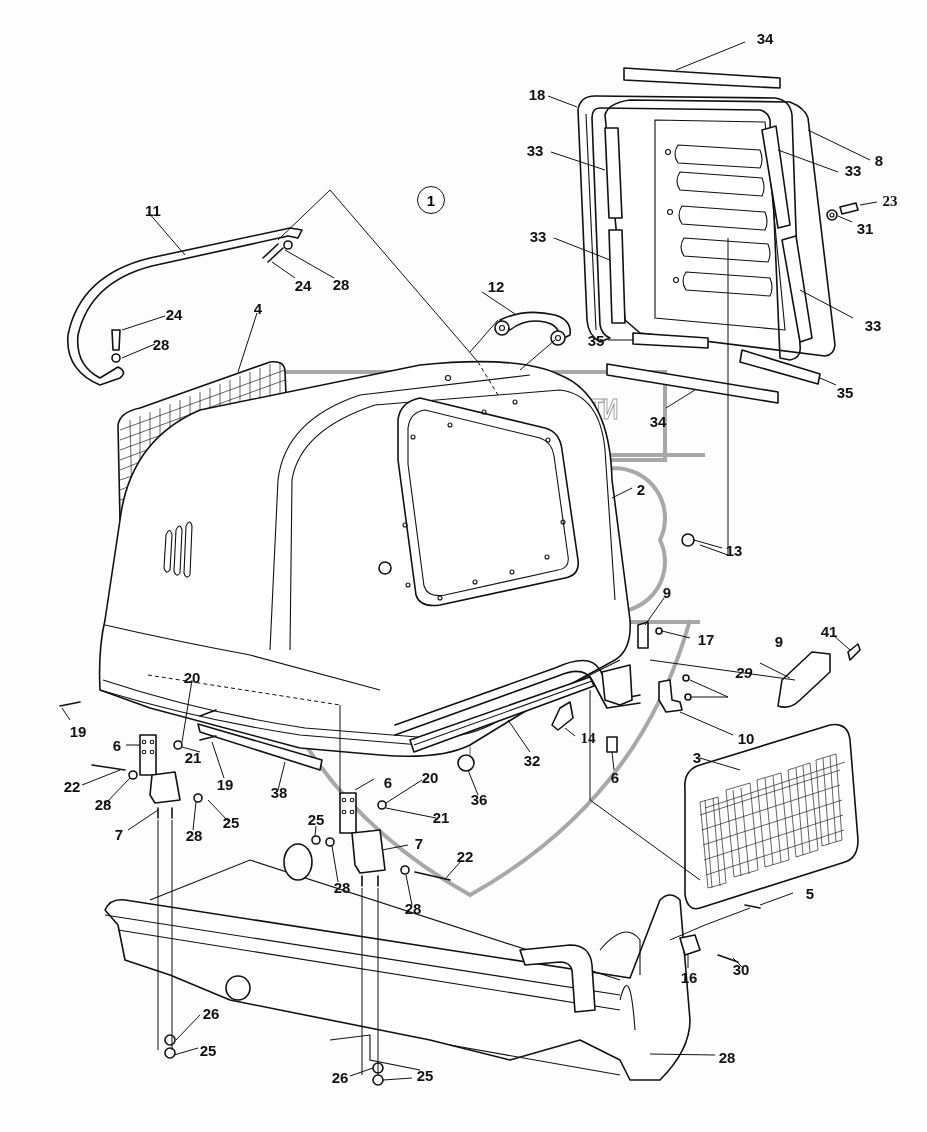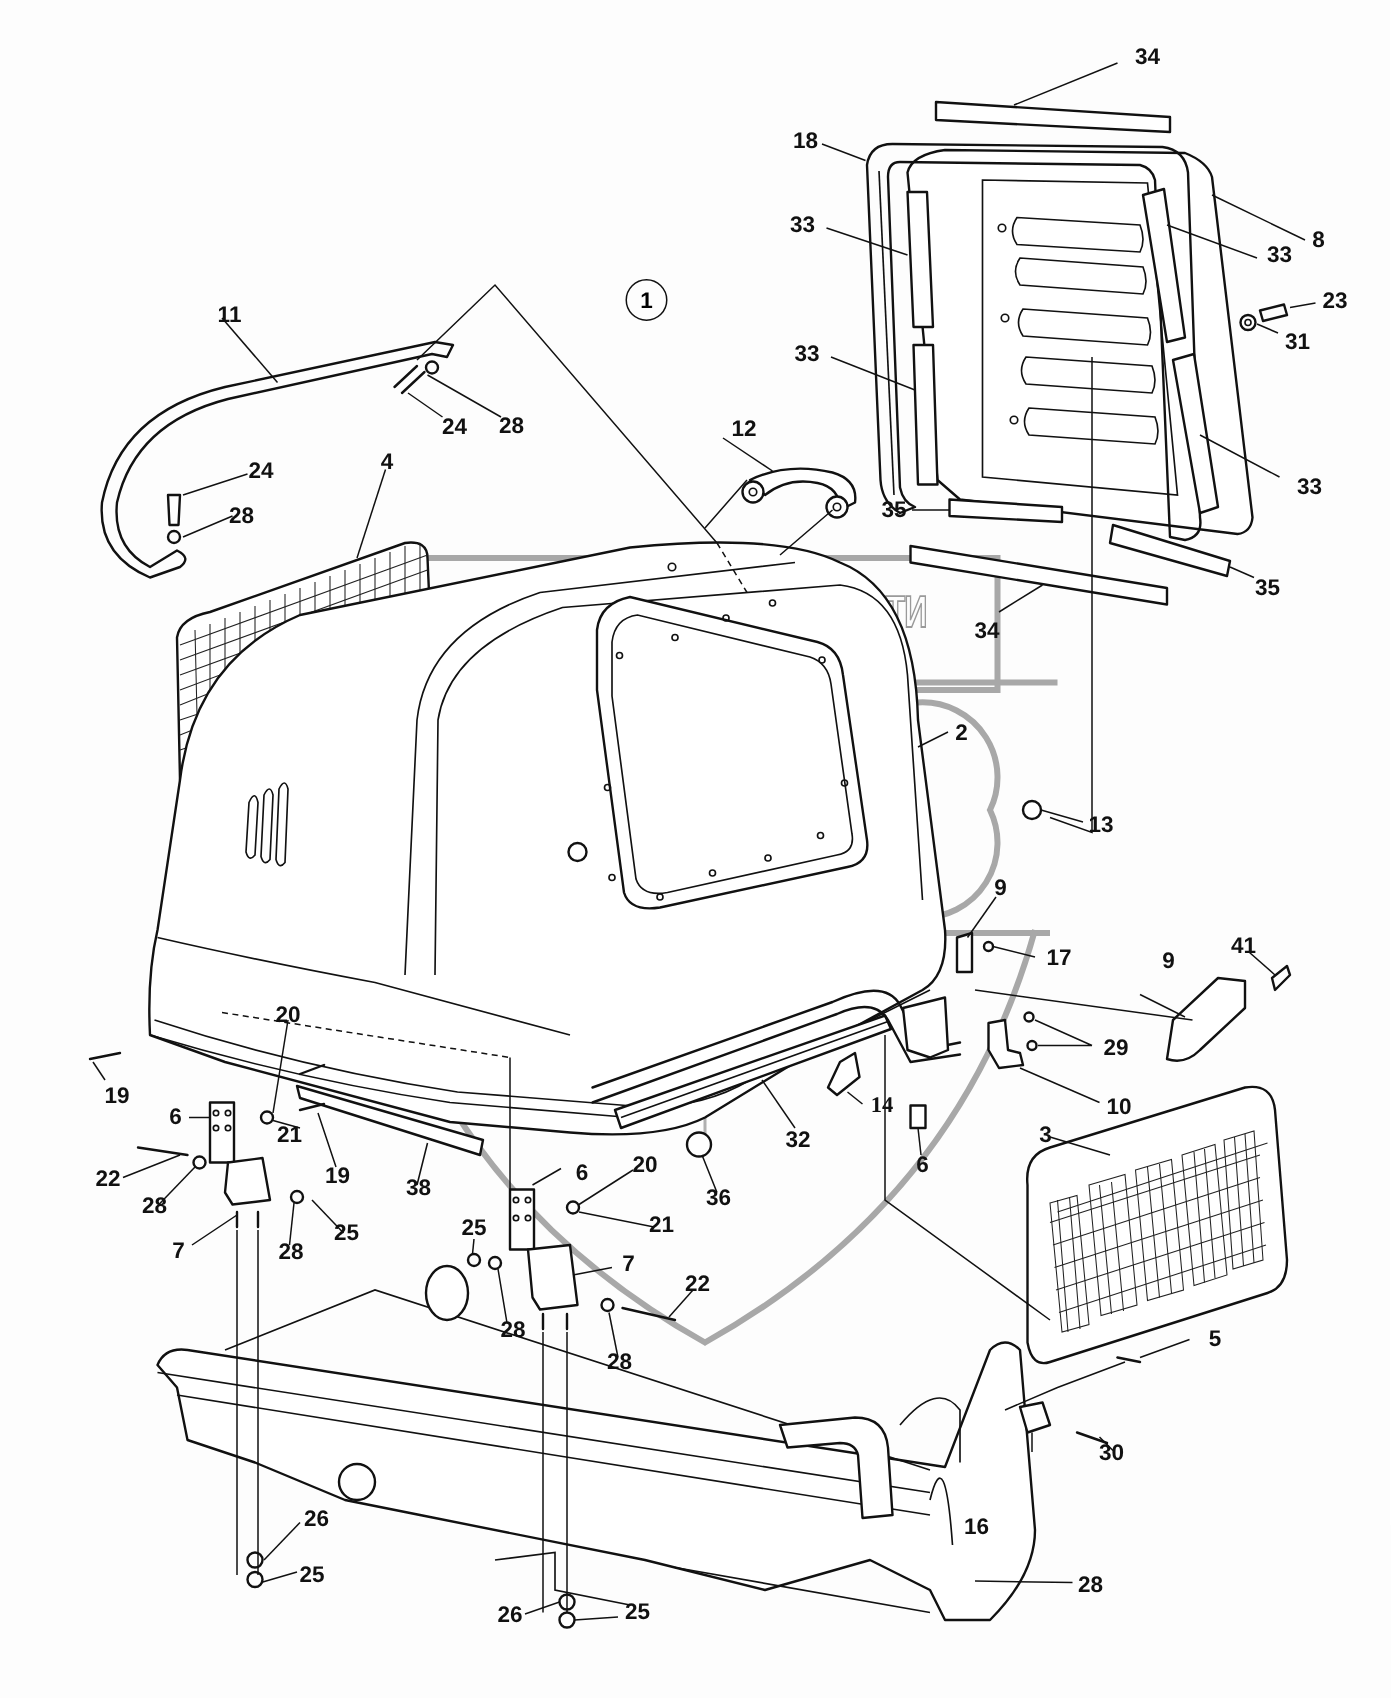--- a/index.html
+++ b/index.html
@@ -320,47 +320,47 @@
 
   <div class="view-badge">1</div>
 
   <div class="callout" style="left:765px; top:38px;">34</div>
   <div class="callout" style="left:537px; top:94px;text-align:center;">18</div>
   <div class="callout" style="left:535px; top:150px;">33</div>
   <div class="callout" style="left:538px; top:236px;">33</div>
   <div class="callout" style="left:853px; top:170px;">33</div>
   <div class="callout" style="left:873px; top:325px;">33</div>
   <div class="callout" style="left:879px; top:160px;">8</div>
-  <div class="callout" style="left:890px; top:201px;">23</div>
+  <div class="callout" style="left:890px; top:201px;font-family:Liberation Serif, serif;">23</div>
   <div class="callout" style="left:865px; top:228px;">31</div>
   <div class="callout" style="left:596px; top:340px;">35</div>
   <div class="callout" style="left:845px; top:392px;">35</div>
   <div class="callout" style="left:658px; top:421px;">34</div>
   <div class="callout" style="left:153px; top:210px;">11</div>
   <div class="callout" style="left:303px; top:285px;">24</div>
   <div class="callout" style="left:341px; top:284px;">28</div>
   <div class="callout" style="left:174px; top:314px;">24</div>
   <div class="callout" style="left:161px; top:344px;">28</div>
   <div class="callout" style="left:258px; top:308px;">4</div>
   <div class="callout" style="left:496px; top:286px;">12</div>
   <div class="callout" style="left:641px; top:489px;">2</div>
   <div class="callout" style="left:734px; top:550px;">13</div>
   <div class="callout" style="left:667px; top:592px;">9</div>
   <div class="callout" style="left:706px; top:639px;">17</div>
   <div class="callout" style="left:779px; top:641px;">9</div>
   <div class="callout" style="left:829px; top:631px;">41</div>
-  <div class="callout" style="left:744px; top:699px;">29</div>
+  <div class="callout" style="left:744px; top:672px;font-style:italic;">29</div>
   <div class="callout" style="left:746px; top:738px;">10</div>
   <div class="callout" style="left:588px; top:738px;font-family:Liberation Serif, serif;">14</div>
   <div class="callout" style="left:615px; top:777px;">6</div>
   <div class="callout" style="left:532px; top:760px;">32</div>
   <div class="callout" style="left:479px; top:799px;">36</div>
   <div class="callout" style="left:697px; top:757px;">3</div>
   <div class="callout" style="left:810px; top:893px;">5</div>
-  <div class="callout" style="left:651px; top:977px;margin-top:41px;">16</div>
+  <div class="callout" style="left:689px; top:977px;">16</div>
   <div class="callout" style="left:741px; top:969px;">30</div>
   <div class="callout" style="left:727px; top:1057px;">28</div>
   <div class="callout" style="left:78px; top:731px;">19</div>
   <div class="callout" style="left:225px; top:784px;">19</div>
   <div class="callout" style="left:192px; top:677px;">20</div>
   <div class="callout" style="left:193px; top:757px;">21</div>
   <div class="callout" style="left:117px; top:745px;">6</div>
   <div class="callout" style="left:72px; top:786px;">22</div>
   <div class="callout" style="left:103px; top:804px;">28</div>
   <div class="callout" style="left:119px; top:834px;">7</div>

